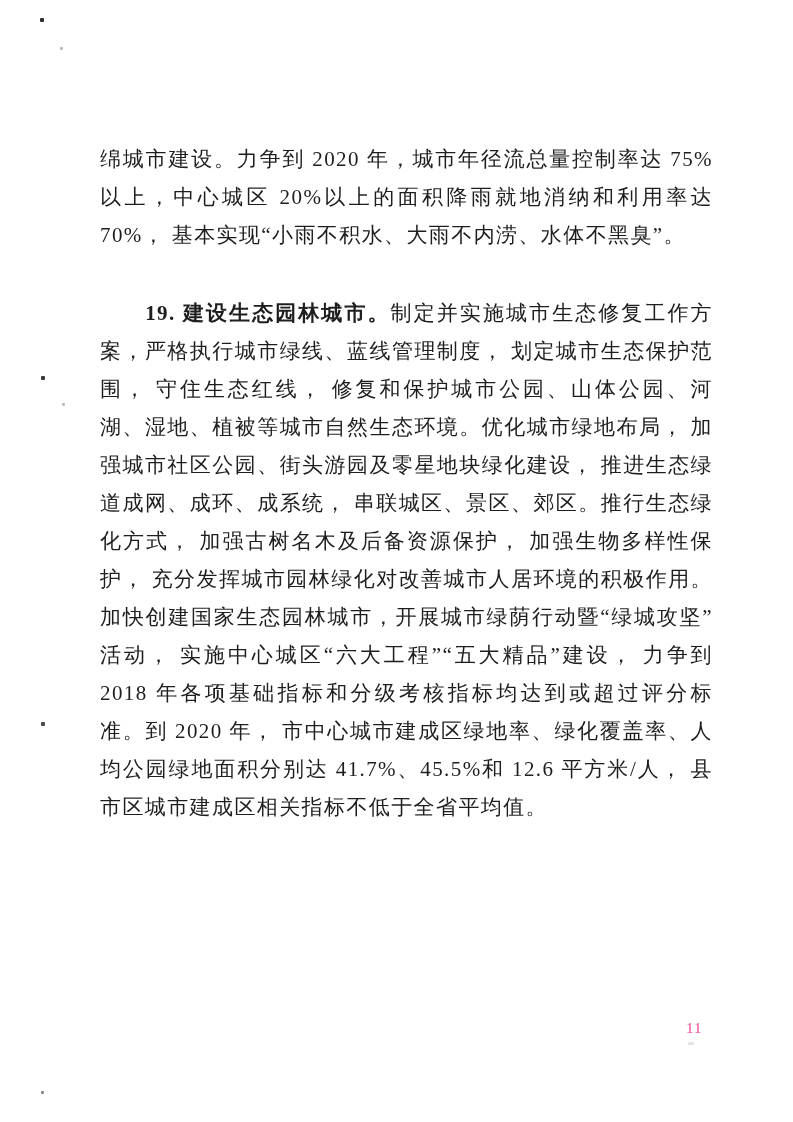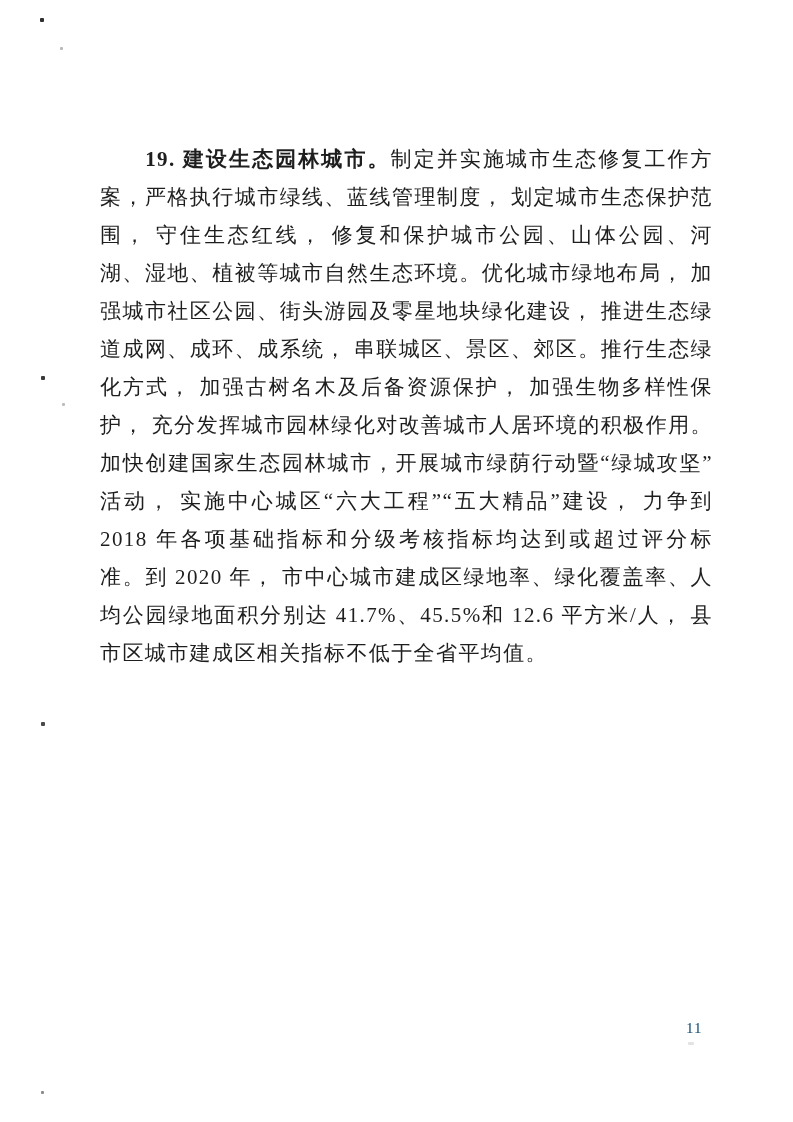--- a/index.html
+++ b/index.html
@@ -26,31 +26,32 @@
     letter-spacing: 1.4px;
     text-align: justify;
     text-justify: inter-ideograph;
   }
   .content p {
     margin: 0;
     padding: 0;
   }
   .content p.indent {
     text-indent: 2.15em;
+    margin-top: 40px;
   }
   .lead {
     font-weight: 700;
   }
   .page-number {
     position: absolute;
     left: 686px;
     top: 1020px;
     font-size: 15px;
     letter-spacing: 1px;
-    color: #0c4a6e;
+    color: #ec4899;
     font-family: "Liberation Serif", "DejaVu Serif", serif;
   }
   .speck {
     position: absolute;
     border-radius: 1px;
   }
   .speck.s1 { left: 40px;  top: 18px;   width: 4px; height: 4px; background: #2f2f2f; }
   .speck.s2 { left: 60px;  top: 47px;   width: 3px; height: 3px; background: #b9b9b9; }
   .speck.s3 { left: 41px;  top: 376px;  width: 4px; height: 4px; background: #3a3a3a; }
   .speck.s4 { left: 62px;  top: 403px;  width: 3px; height: 3px; background: #bdbdbd; }
@@ -66,20 +67,21 @@
   <span class="speck s1"></span>
   <span class="speck s2"></span>
   <span class="speck s3"></span>
   <span class="speck s4"></span>
   <span class="speck s5"></span>
   <span class="speck s6"></span>
   <span class="speck s7"></span>
 
   <main class="content">
 
+    <p><span>绵城市建设。力争到 2020 年，城市年径流总量控制率达 75%以上，中心城区 20%以上的面积降雨就地消纳和利用率达 70%， 基本实现“小雨不积水、大雨不内涝、水体不黑臭”。</span></p>
 
     <p class="indent"><b class="lead">19. 建设生态园林城市。</b><span>制定并实施城市生态修复工作方案，严格执行城市绿线、蓝线管理制度， 划定城市生态保护范围， 守住生态红线， 修复和保护城市公园、山体公园、河湖、湿地、植被等城市自然生态环境。优化城市绿地布局， 加强城市社区公园、街头游园及零星地块绿化建设， 推进生态绿道成网、成环、成系统， 串联城区、景区、郊区。推行生态绿化方式， 加强古树名木及后备资源保护， 加强生物多样性保护， 充分发挥城市园林绿化对改善城市人居环境的积极作用。加快创建国家生态园林城市，开展城市绿荫行动暨“绿城攻坚”活动， 实施中心城区“六大工程”“五大精品”建设， 力争到 2018 年各项基础指标和分级考核指标均达到或超过评分标准。到 2020 年， 市中心城市建成区绿地率、绿化覆盖率、人均公园绿地面积分别达 41.7%、45.5%和 12.6 平方米/人， 县市区城市建成区相关指标不低于全省平均值。</span></p>
 
 
   </main>
 
   <div class="page-number">11</div>
 
 </div>
 

